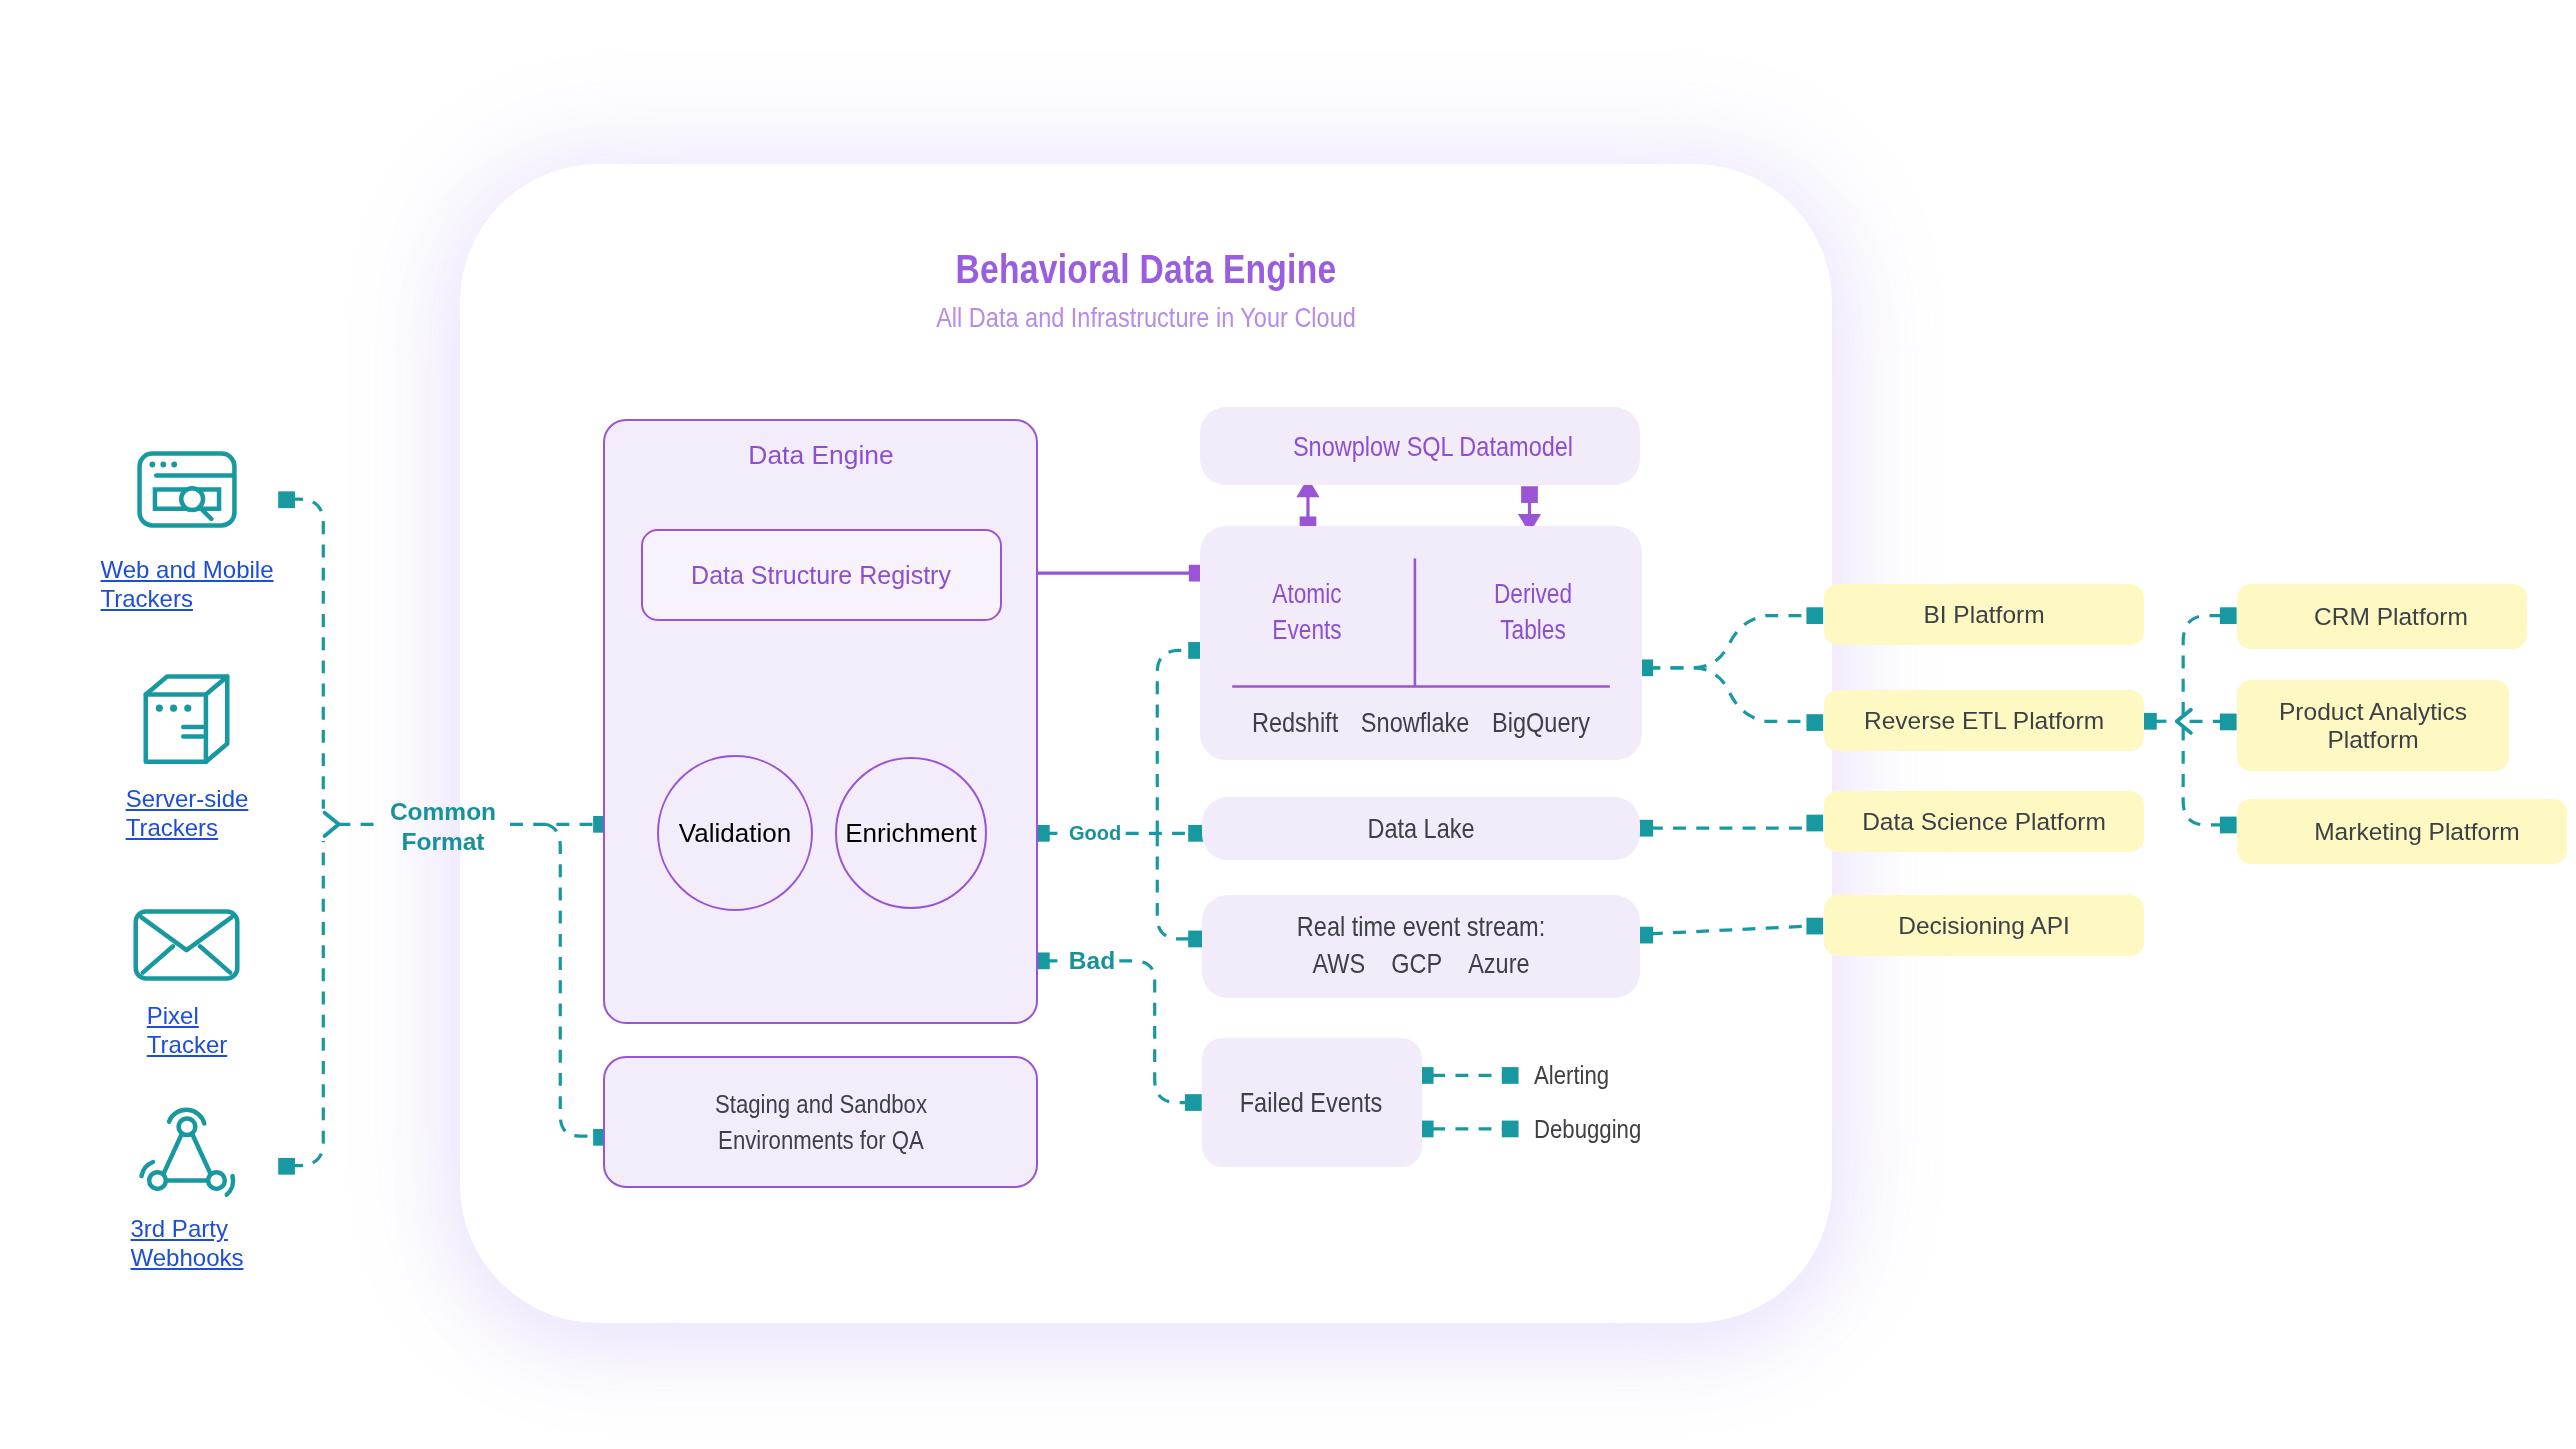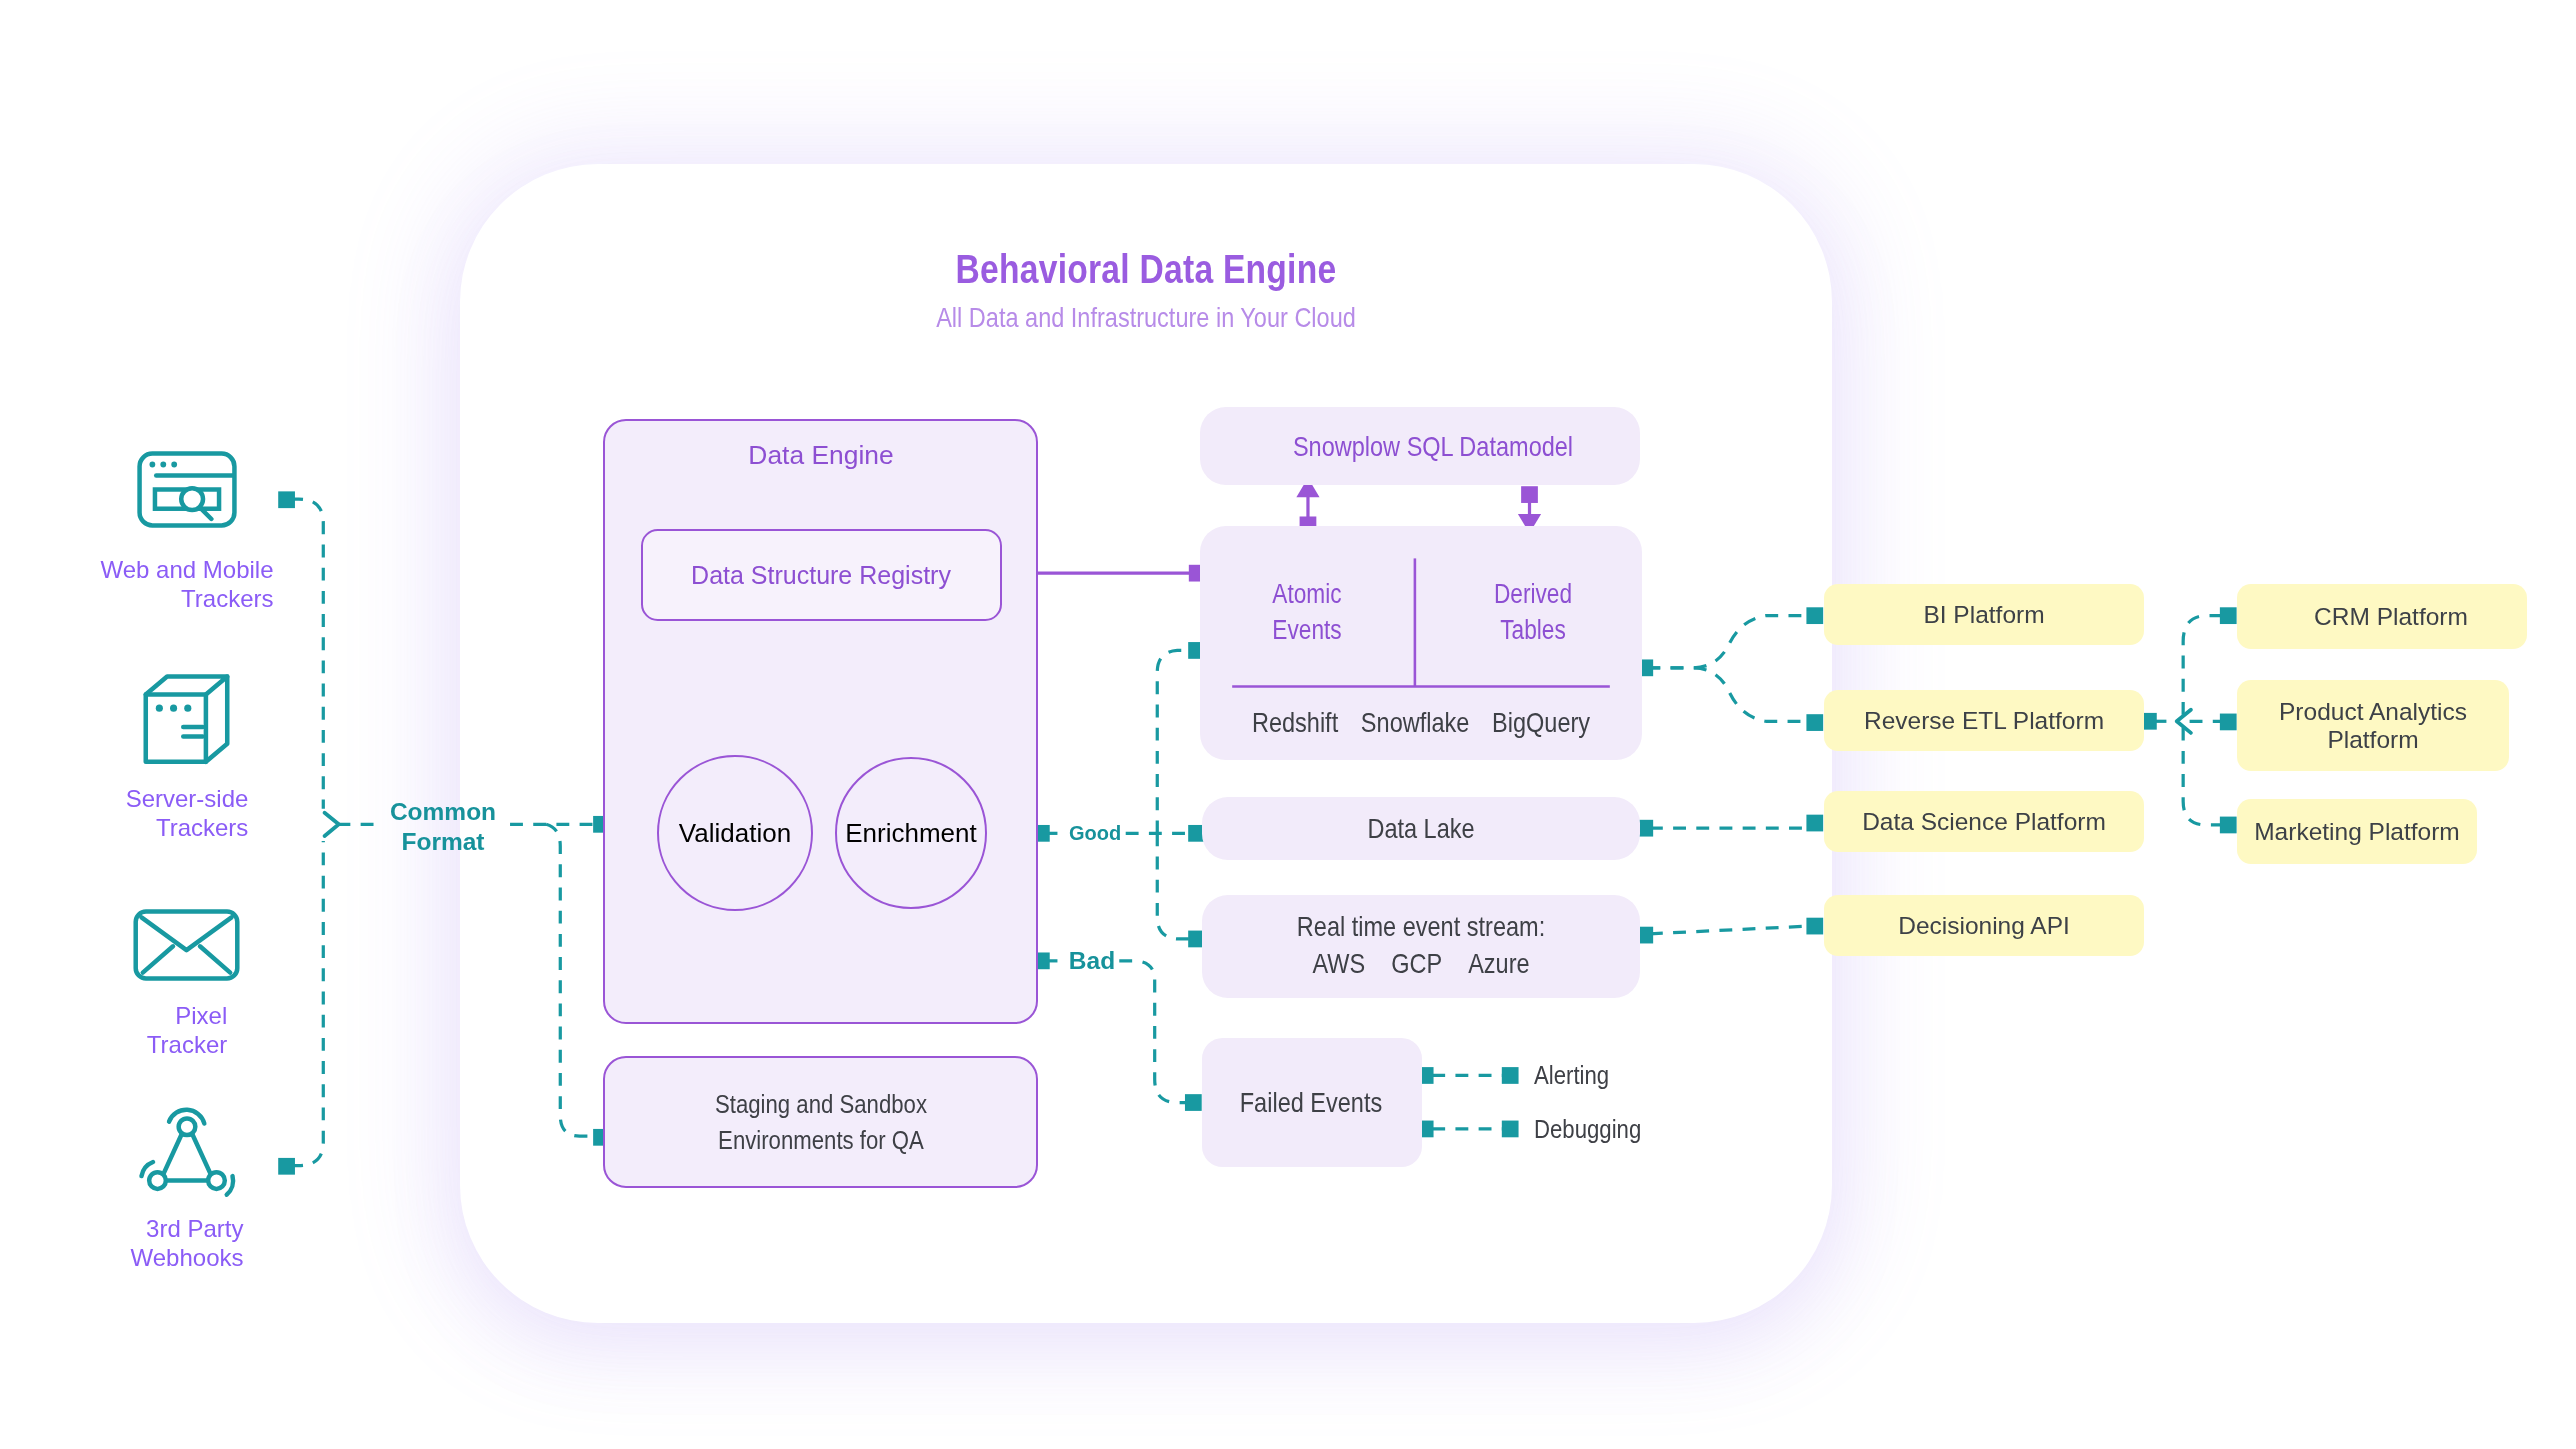--- a/index.html
+++ b/index.html
@@ -25,21 +25,21 @@
   .darkTxt{color:#3e4046;}
   .tealTxt{color:#17929b;font-weight:600;}
   
   .lav{position:absolute;background:#f2ebfa;border-radius:26px;}
   .lavb{position:absolute;background:#f4eefb;border:2.3px solid #9a55d6;border-radius:23px;box-sizing:border-box;}
   .tealbox{position:absolute;background:#fef9c3;border-radius:14px;display:flex;align-items:center;justify-content:center;
            font-size:24.5px;color:#3d4147;text-align:center;line-height:28px;}
   .circle{position:absolute;border:2.3px solid #9a55d6;border-radius:50%;box-sizing:border-box;
           display:flex;align-items:center;justify-content:center;font-size:26px;color:#000000;}
   
-  .srcLabel{position:absolute;transform:translateX(-50%);text-align:right;font-size:24px;line-height:29px;color:#8b5cf6;}
+  .srcLabel{position:absolute;transform:translateX(-50%);text-align:left;font-size:24px;line-height:29px;color:#1d4ed8;text-decoration:underline;}
   .wires{position:absolute;left:0;top:0;pointer-events:none;}
 </style>
 </head>
 <body style="height: 1449px;">
 
 <div id="stage" style="transform: scale(1);">
 
   <div class="card"></div>
 
   <svg class="wires" width="2576" height="1449" viewBox="0 0 4000 2250">
@@ -270,18 +270,18 @@
     <span>Decisioning API</span>
   </div>
 
   <div class="tealbox" style="left:2237px;top:584px;width:272px;height:65px;padding-left:18px;">
     <span>CRM Platform</span>
   </div>
   <div class="tealbox" style="left:2237px;top:680px;width:272px;height:91px;flex-direction:column;">
     <span>Product Analytics</span>
     <span>Platform</span>
   </div>
-  <div class="tealbox" style="left:2237px;top:799px;width:240px;height:65px;">
+  <div class="tealbox" style="left:2237px;top:799px;width:300px;height:65px;padding-left:30px;">
     <span>Marketing Platform</span>
   </div>
 
 </div>
 
 
 </body></html>

